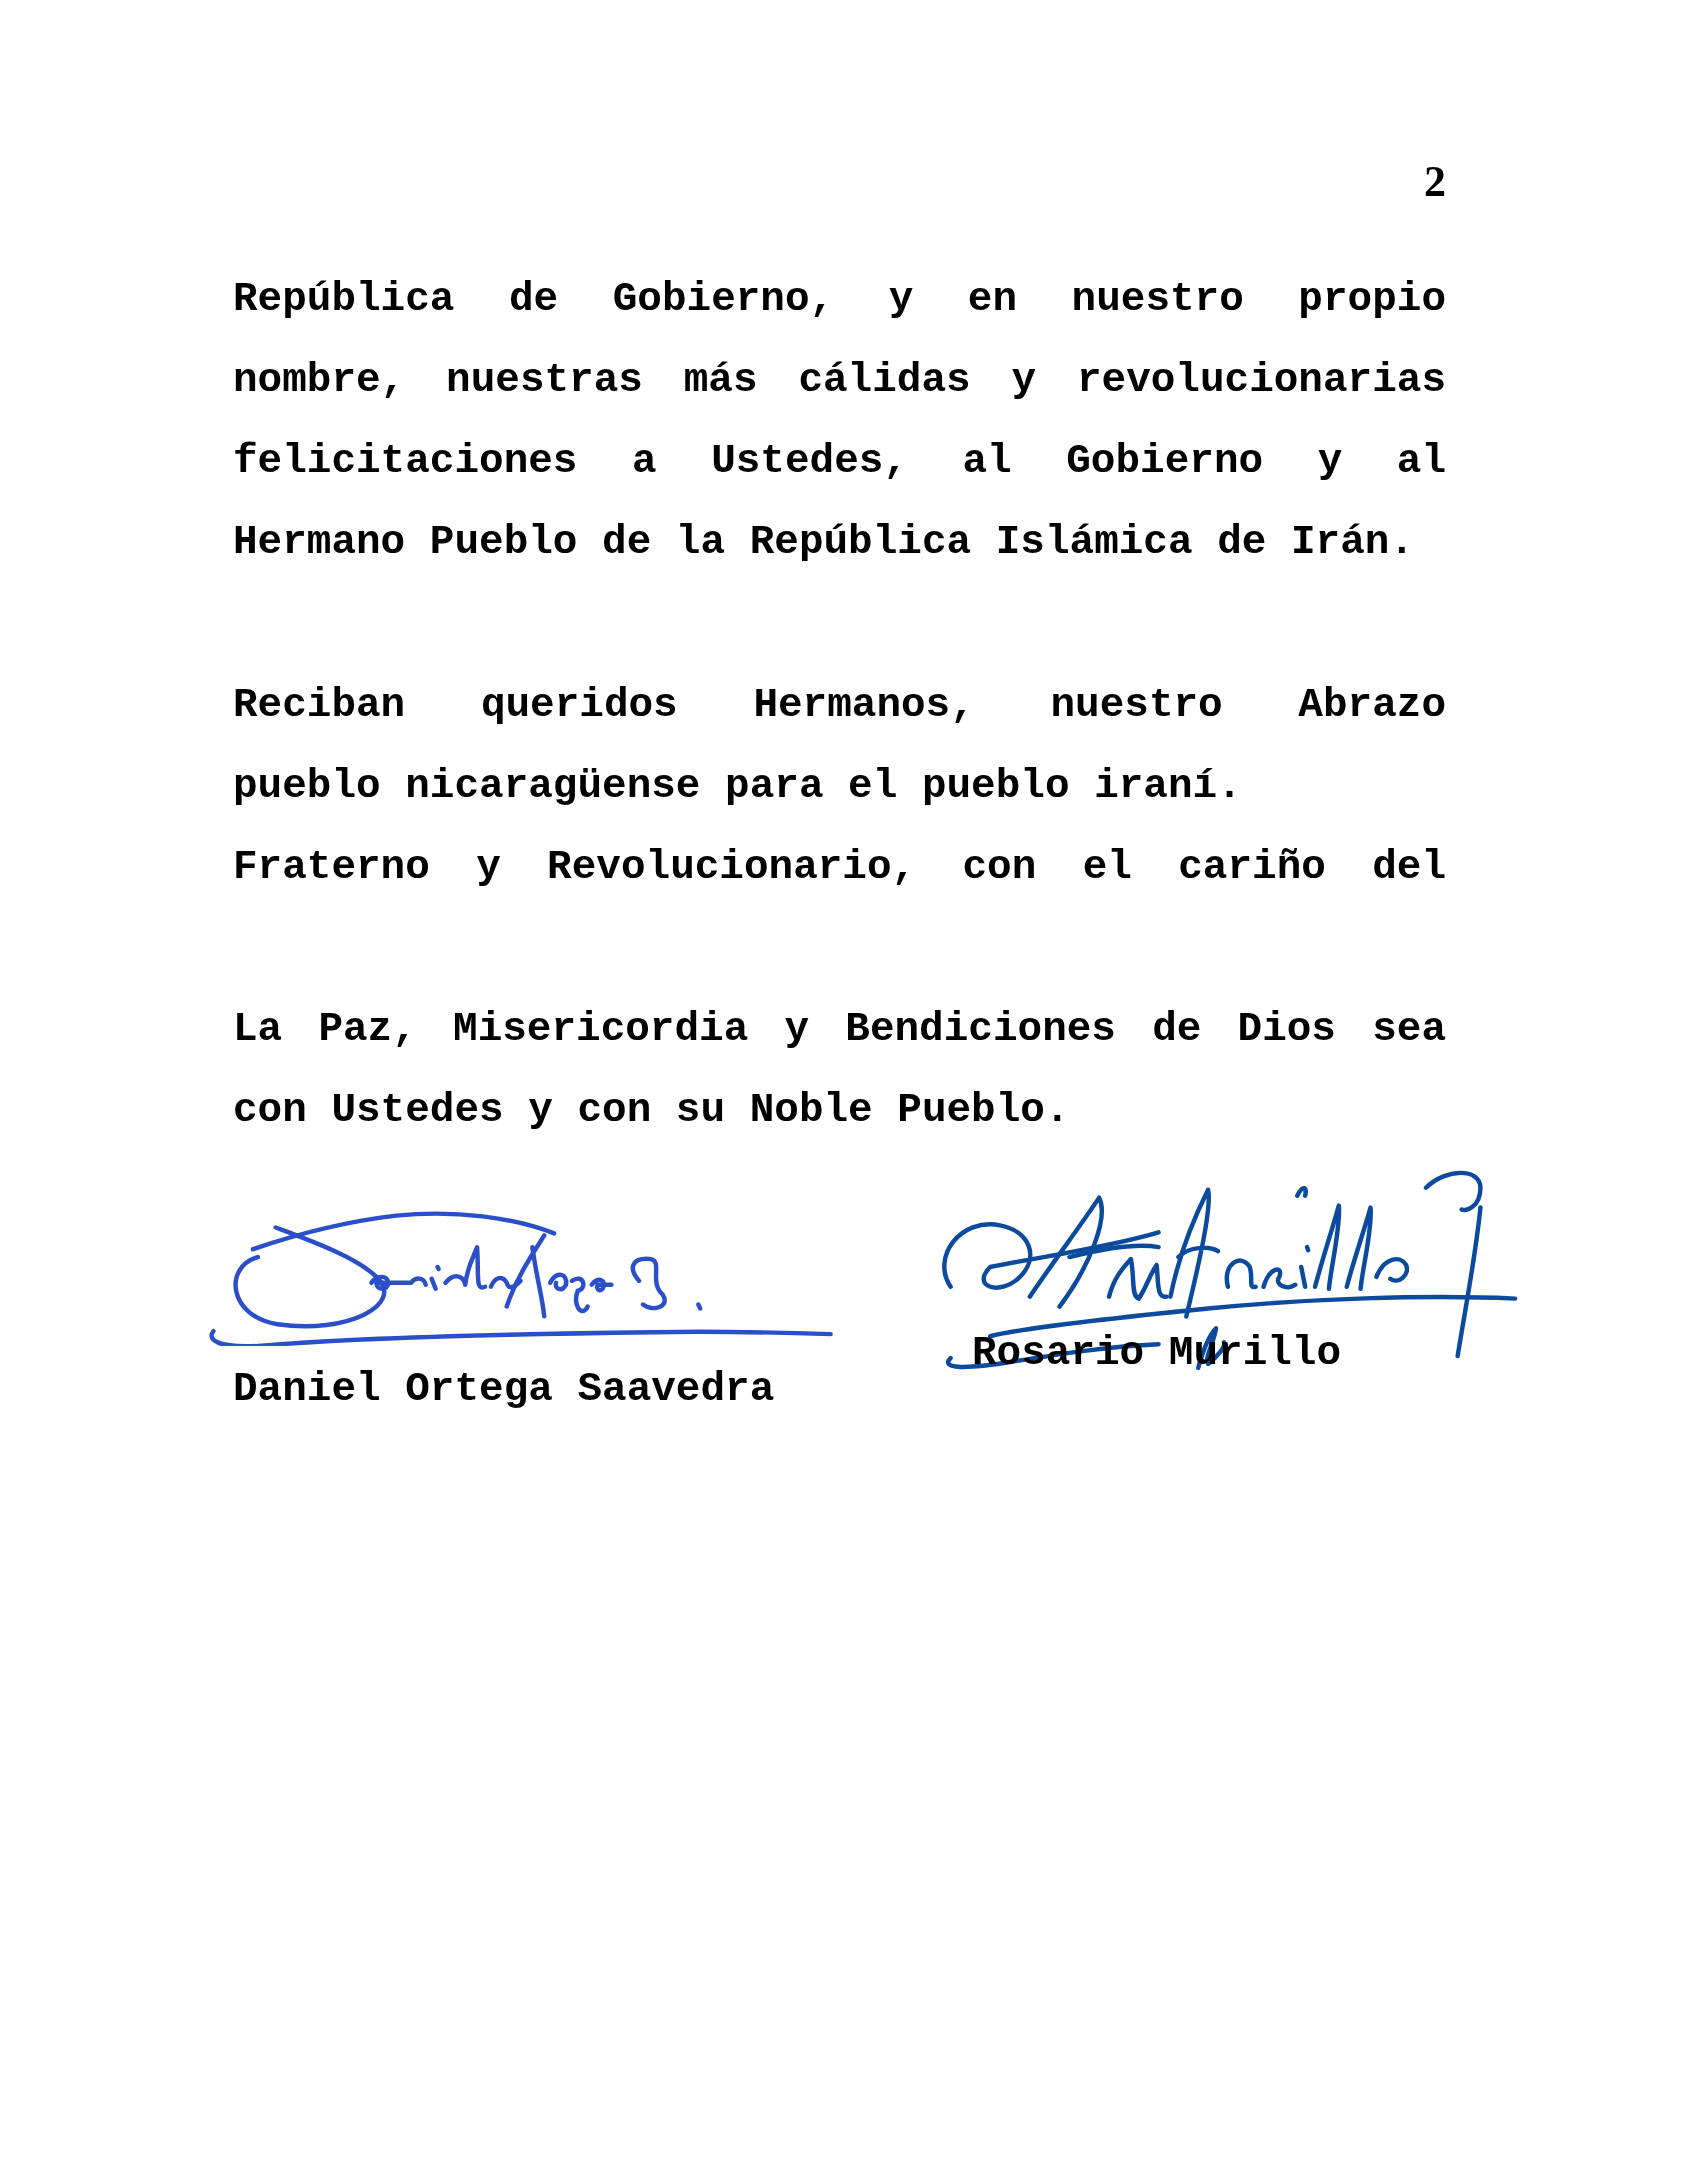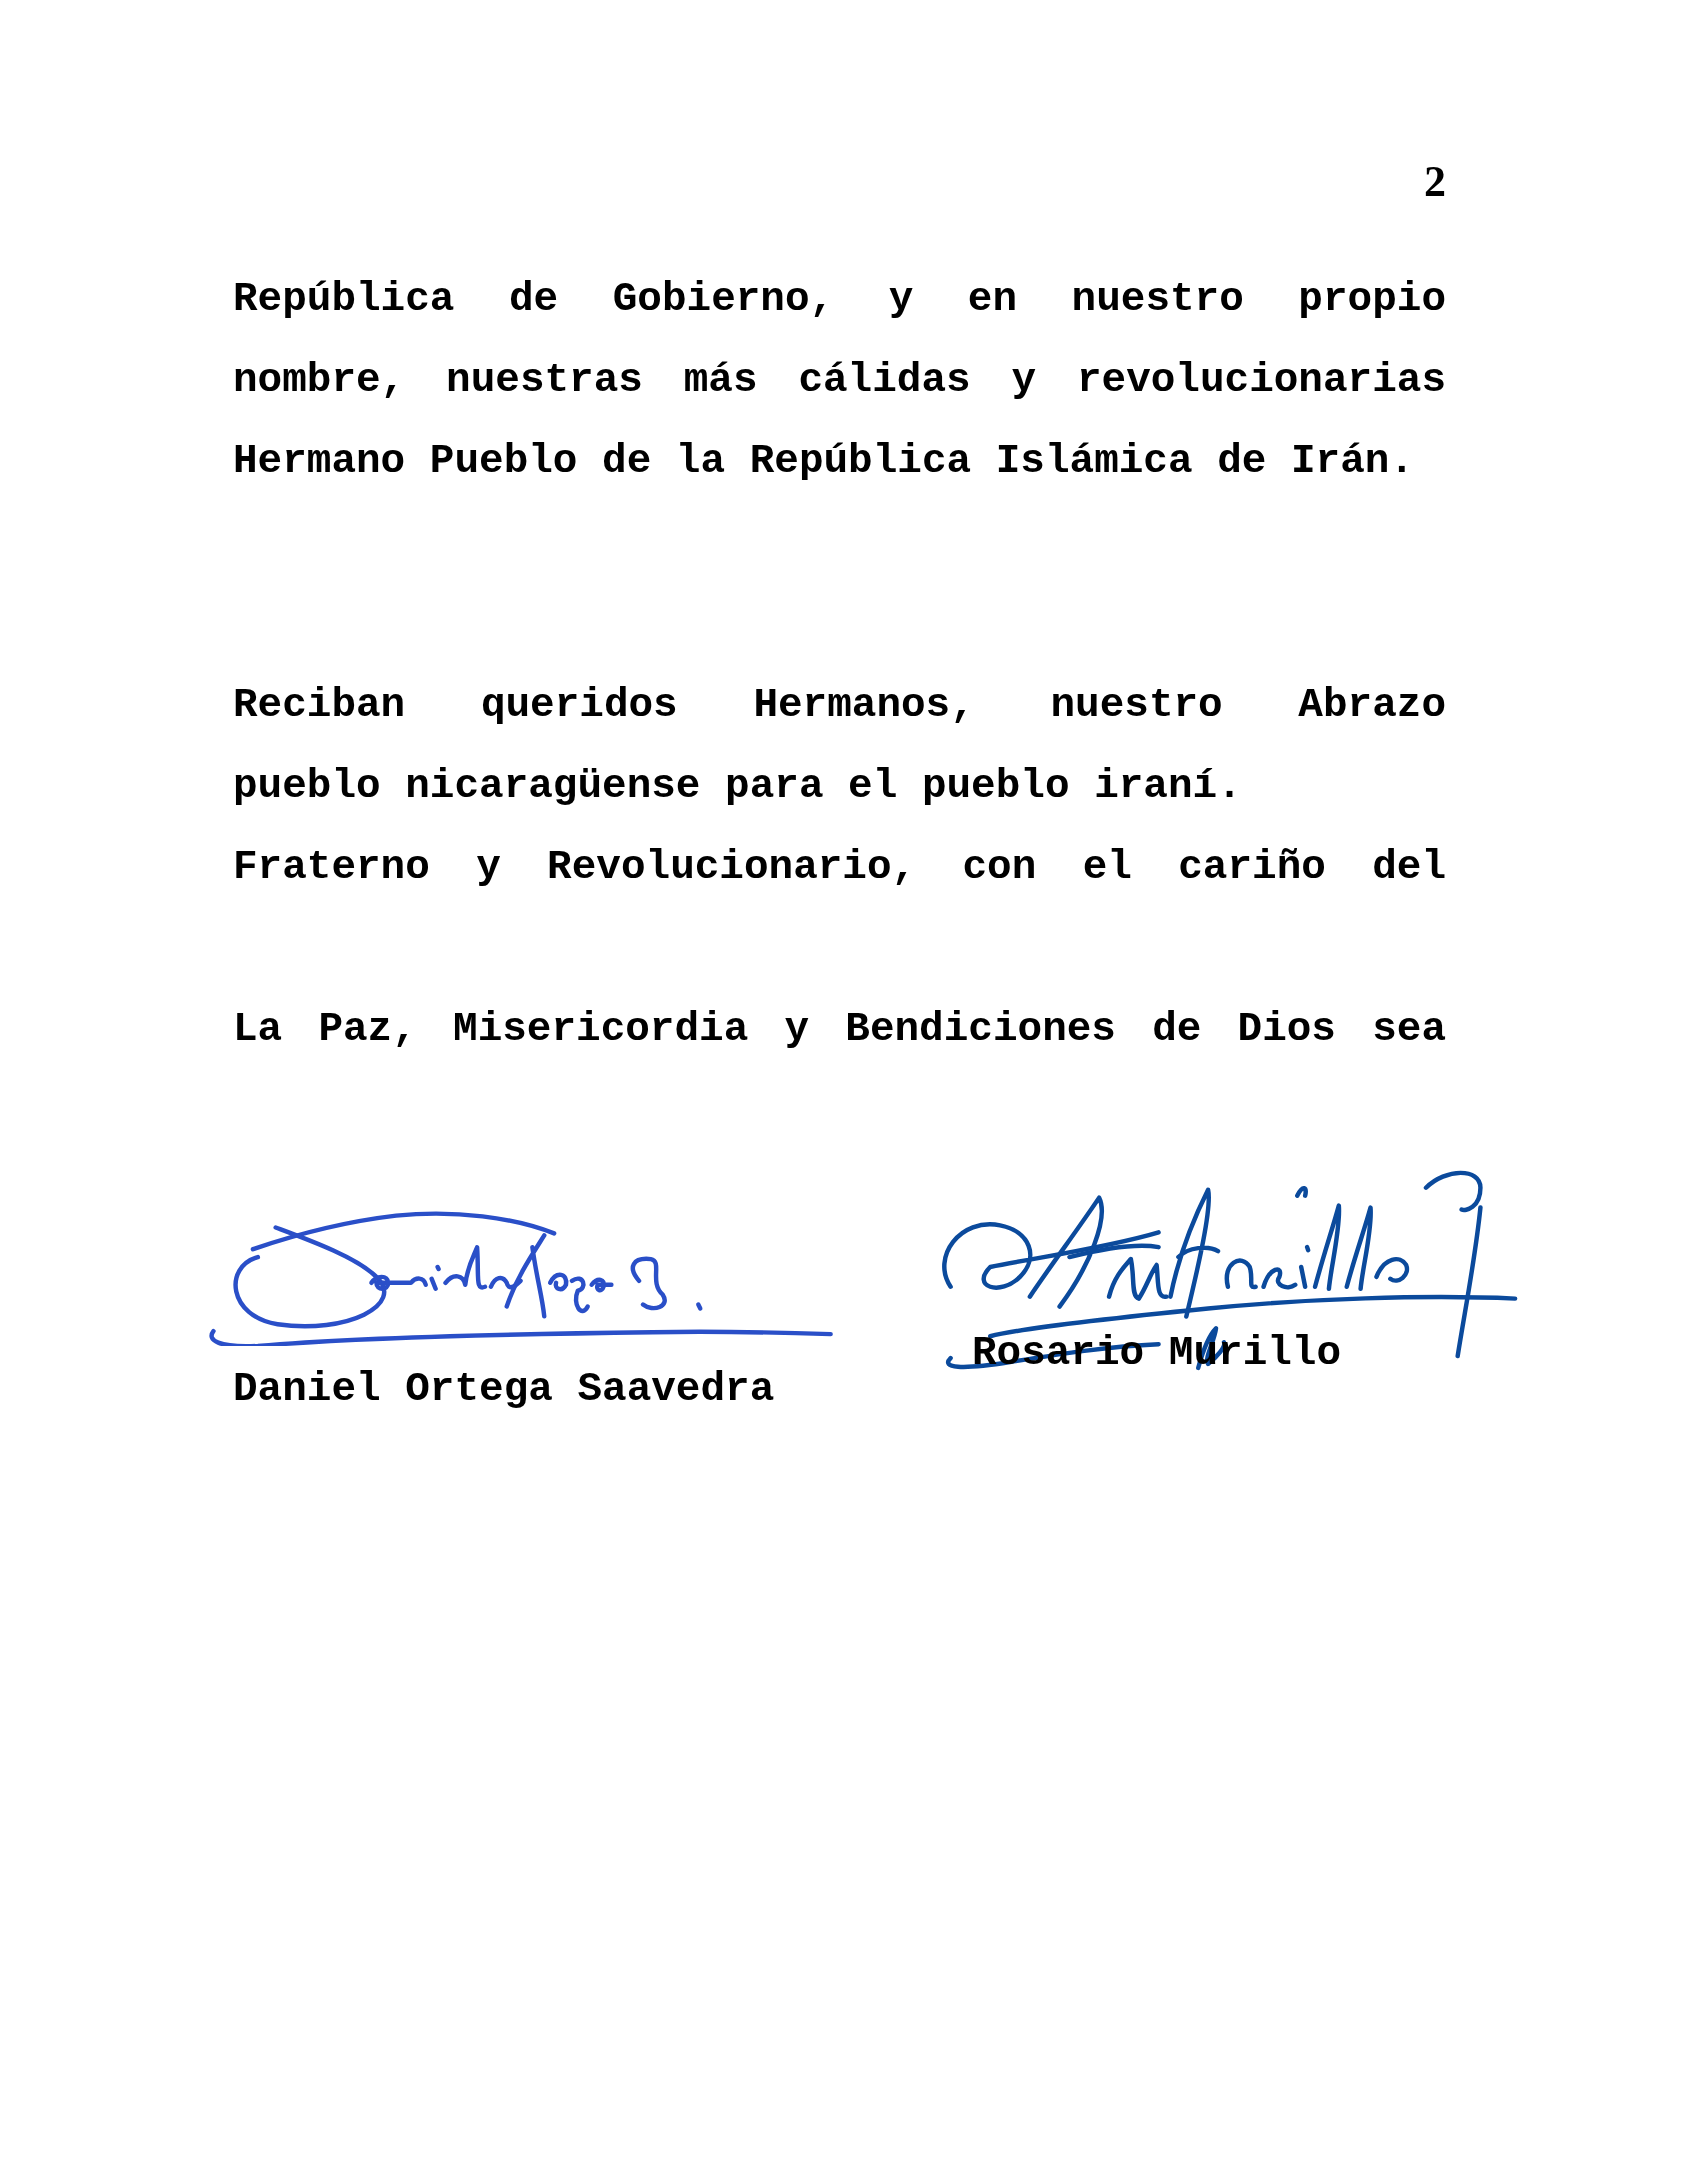--- a/index.html
+++ b/index.html
@@ -33,31 +33,33 @@
 </head>
 <body>
 
 <div class="page">
 
   <div class="page-number">2</div>
 
   <div class="body-text p1">
     <span class="line justify">República de Gobierno, y en nuestro propio</span>
     <span class="line justify">nombre, nuestras más cálidas y revolucionarias</span>
+    <span class="line justify">felicitaciones a Ustedes, al Gobierno y al</span>
     <span class="line">Hermano Pueblo de la República Islámica de Irán.</span>
   </div>
 
   <div class="body-text p2">
     <span class="line justify">Reciban queridos Hermanos, nuestro Abrazo</span>
     <span class="line">pueblo nicaragüense para el pueblo iraní.</span>
     <span class="line justify">Fraterno y Revolucionario, con el cariño del</span>
   </div>
 
   <div class="body-text p3">
     <span class="line justify">La Paz, Misericordia y Bendiciones de Dios sea</span>
+    <span class="line">con Ustedes y con su Noble Pueblo.</span>
   </div>
 
   <svg class="signature sig-left" viewBox="0 0 660 160" fill="none" stroke="#2a4fc8" stroke-width="4.5" stroke-linecap="round" stroke-linejoin="round">
     <path d="M55 62 C90 50 140 35 200 28 C260 22 320 30 360 46"></path>
     <path d="M60 70 C25 80 30 130 80 138 C150 148 210 118 180 90 C160 70 110 52 78 40"></path>
     <path d="M175 96 C180 88 192 88 192 96 C192 104 180 104 180 96 L215 96 C220 90 228 90 230 98"></path>
     <path d="M236 92 L240 102 M242 80 L243 82"></path>
     <path d="M250 96 C258 86 268 88 270 98 C272 80 278 70 282 60 C284 90 280 104 290 100"></path>
     <path d="M296 100 C300 90 308 88 312 96 C314 104 320 100 326 94"></path>
     <path d="M312 120 C322 90 340 64 350 48 M338 60 C342 90 348 110 350 130"></path>

